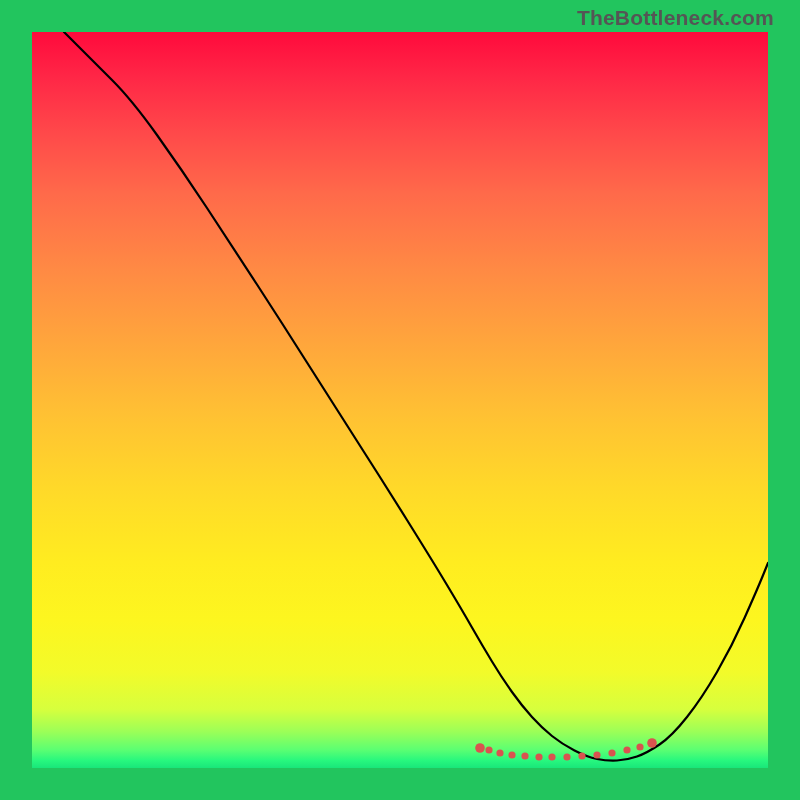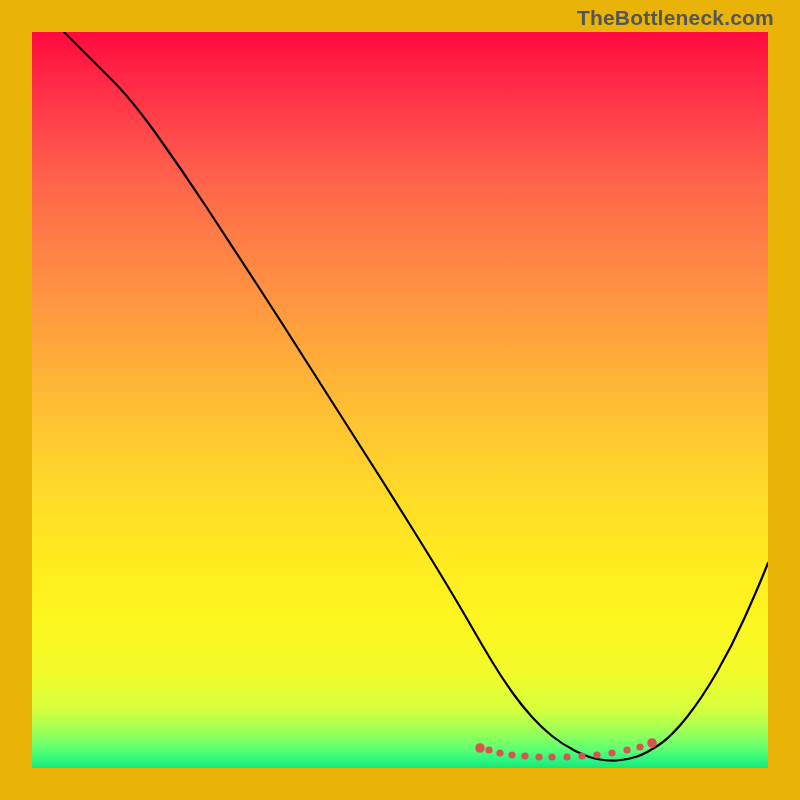--- a/index.html
+++ b/index.html
@@ -8,21 +8,21 @@
     width: 800px;
     height: 800px;
     background: #000000;
     overflow: hidden;
     font-family: Arial, Helvetica, sans-serif;
   }
   .stage {
     position: relative;
     width: 800px;
     height: 800px;
-    background: #eab308;
+    background: #22c55e;
   }
   .plot {
     position: absolute;
     left: 32px;
     top: 32px;
     width: 736px;
     height: 736px;
     background: linear-gradient(to bottom,
       #ff0a3c 0%,
       #ff2646 6%,

